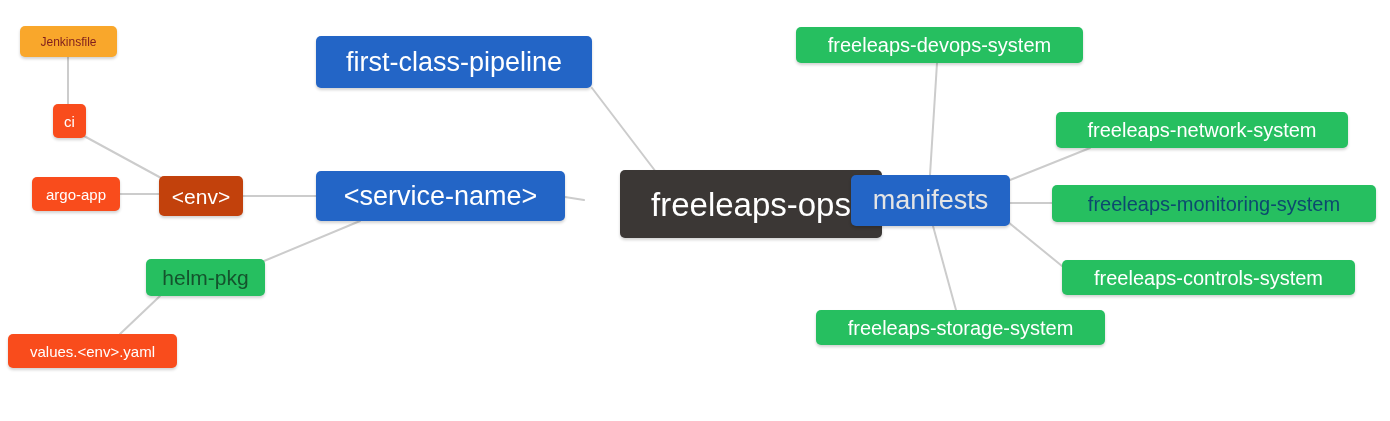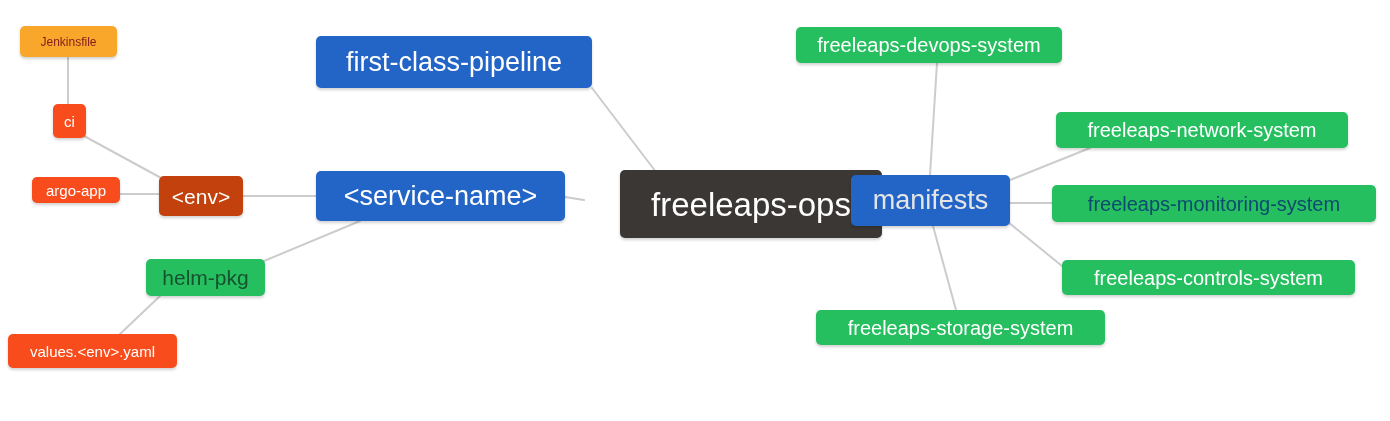--- a/index.html
+++ b/index.html
@@ -65,21 +65,21 @@
       <line x1="1008" y1="222" x2="1062" y2="266" stroke="#cccccc" stroke-width="2"></line>
       <line x1="933" y1="226" x2="956" y2="310" stroke="#cccccc" stroke-width="2"></line>
     </svg>
 
 <div class="node" style="left: 20px; top: 26px; width: 97px; height: 31px; background: rgb(249, 167, 43); font-size: 12px; color: #7f1d1d;">
       <span>Jenkinsfile</span>
     </div>
     <div class="node" style="left: 53px; top: 104px; width: 33px; height: 34px; background: rgb(249, 76, 28); font-size: 15px; color: rgb(255, 255, 255);">
       <span>ci</span>
     </div>
-    <div class="node" style="left: 32px; top: 177px; width: 88px; height: 26px; background: rgb(249, 76, 28); font-size: 15px; color: rgb(255, 255, 255);">
+    <div class="node" style="left: 32px; top: 177px; width: 88px; height: 34px; background: rgb(249, 76, 28); font-size: 15px; color: rgb(255, 255, 255);">
       <span>argo-app</span>
     </div>
     <div class="node" style="left: 159px; top: 176px; width: 84px; height: 40px; background: #c2410c; font-size: 21px; color: rgb(255, 255, 255);">
       <span>&lt;env&gt;</span>
     </div>
     <div class="node" style="left: 146px; top: 259px; width: 119px; height: 37px; background: rgb(38, 191, 96); font-size: 21px; color: #14532d;">
       <span>helm-pkg</span>
     </div>
     <div class="node" style="left: 316px; top: 36px; width: 276px; height: 52px; background: rgb(35, 101, 198); font-size: 27px; color: rgb(255, 255, 255);">
       <span>first-class-pipeline</span>
@@ -89,21 +89,21 @@
     </div>
     <div class="node" style="left: 316px; top: 171px; width: 249px; height: 50px; background: rgb(35, 101, 198); font-size: 27px; color: rgb(255, 255, 255);">
       <span>&lt;service-name&gt;</span>
     </div>
     <div class="node" style="left: 584px; top: 170px; width: 262px; height: 68px; background: rgb(59, 55, 53); font-size: 33px; color: rgb(255, 255, 255); margin-left: 36px;">
       <span>freeleaps-ops</span>
     </div>
     <div class="node" style="left: 851px; top: 175px; width: 159px; height: 51px; background: rgb(35, 101, 198); font-size: 27px; color: #e5e5e5;">
       <span>manifests</span>
     </div>
-    <div class="node" style="left: 796px; top: 27px; width: 266px; height: 36px; background: rgb(38, 191, 96); font-size: 20px; color: rgb(255, 255, 255);">
+    <div class="node" style="left: 796px; top: 27px; width: 287px; height: 36px; background: rgb(38, 191, 96); font-size: 20px; color: rgb(255, 255, 255);">
       <span>freeleaps-devops-system</span>
     </div>
     <div class="node" style="left: 1056px; top: 112px; width: 292px; height: 36px; background: rgb(38, 191, 96); font-size: 20px; color: rgb(255, 255, 255);">
       <span>freeleaps-network-system</span>
     </div>
     <div class="node" style="left: 1052px; top: 185px; width: 324px; height: 37px; background: rgb(38, 191, 96); font-size: 20px; color: #0c4a6e;">
       <span>freeleaps-monitoring-system</span>
     </div>
     <div class="node" style="left: 1062px; top: 260px; width: 293px; height: 35px; background: rgb(38, 191, 96); font-size: 20px; color: rgb(255, 255, 255);">
       <span>freeleaps-controls-system</span>

